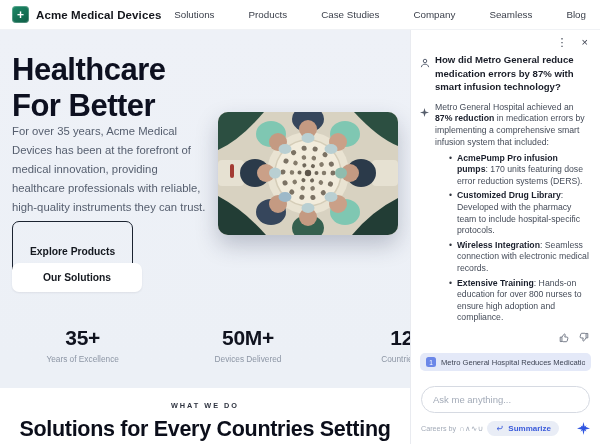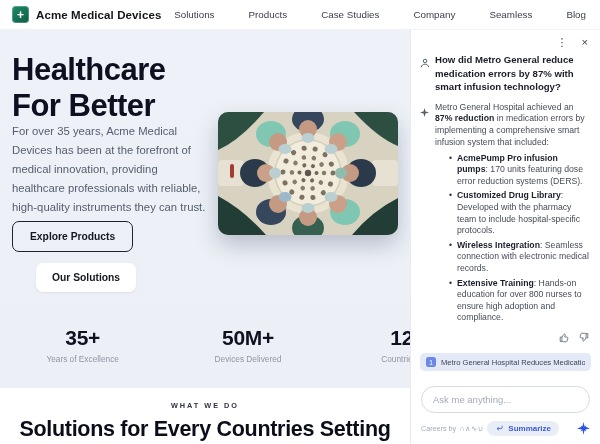--- a/index.html
+++ b/index.html
@@ -22,27 +22,27 @@
   .nav-item { font-size:9.8px; color:#3a3f4a; cursor:pointer; }
 
   
   .main { position:absolute; top:30px; left:0; width:410px; height:414px;
           background:linear-gradient(180deg,#eef1f7 0%,#ecf0f6 80%); overflow:hidden; }
   .hero-title { position:absolute; top:22px; left:12px; width:220px;
                 font-size:31px; line-height:36px; font-weight:bold; color:#0d1020; letter-spacing:-.5px; }
   .hero-desc { position:absolute; top:92px; left:12px; width:196px;
                font-size:11.3px; line-height:19px; color:#555e6e; }
   .btn-primary { position:absolute; top:191px; left:12px;
-                 padding:9px 17px; font-size:10.3px; font-weight:600; color:#14181f;
+                 padding:24px 17px; font-size:10.3px; font-weight:600; color:#14181f;
                  background:transparent; border:1.4px solid #1b2330; border-radius:7px; cursor:pointer;
                  font-family:inherit; }
   .btn-secondary { position:absolute; top:233px; left:12px;
-                   padding:9px 16px; font-size:10.3px; font-weight:600; color:#14181f;
+                   padding:9px 31px; font-size:10.3px; font-weight:600; color:#14181f;
                    background:#fff; border:none; border-radius:7px; cursor:pointer;
-                   box-shadow:0 1px 2px rgba(20,30,50,.08); font-family:inherit;margin-left:24px; }
+                   box-shadow:0 1px 2px rgba(20,30,50,.08); font-family:inherit; }
 
   .hero-image { position:absolute; top:82px; left:218px; width:180px; height:123px;
                 border-radius:10px; overflow:hidden;
                 box-shadow:0 10px 22px rgba(30,40,70,.25); background:#d8d2c2; }
   .hero-image svg { display:block; width:100%; height:100%; }
 
   .stats { position:absolute; top:296px; left:0; width:496px; display:flex; }
   .stat { flex:1; text-align:center; }
   .stat-value { font-size:21px; font-weight:bold; color:#10131f; letter-spacing:-.3px; }
   .stat-label { margin-top:4px; font-size:8.3px; color:#8d96a5; }

